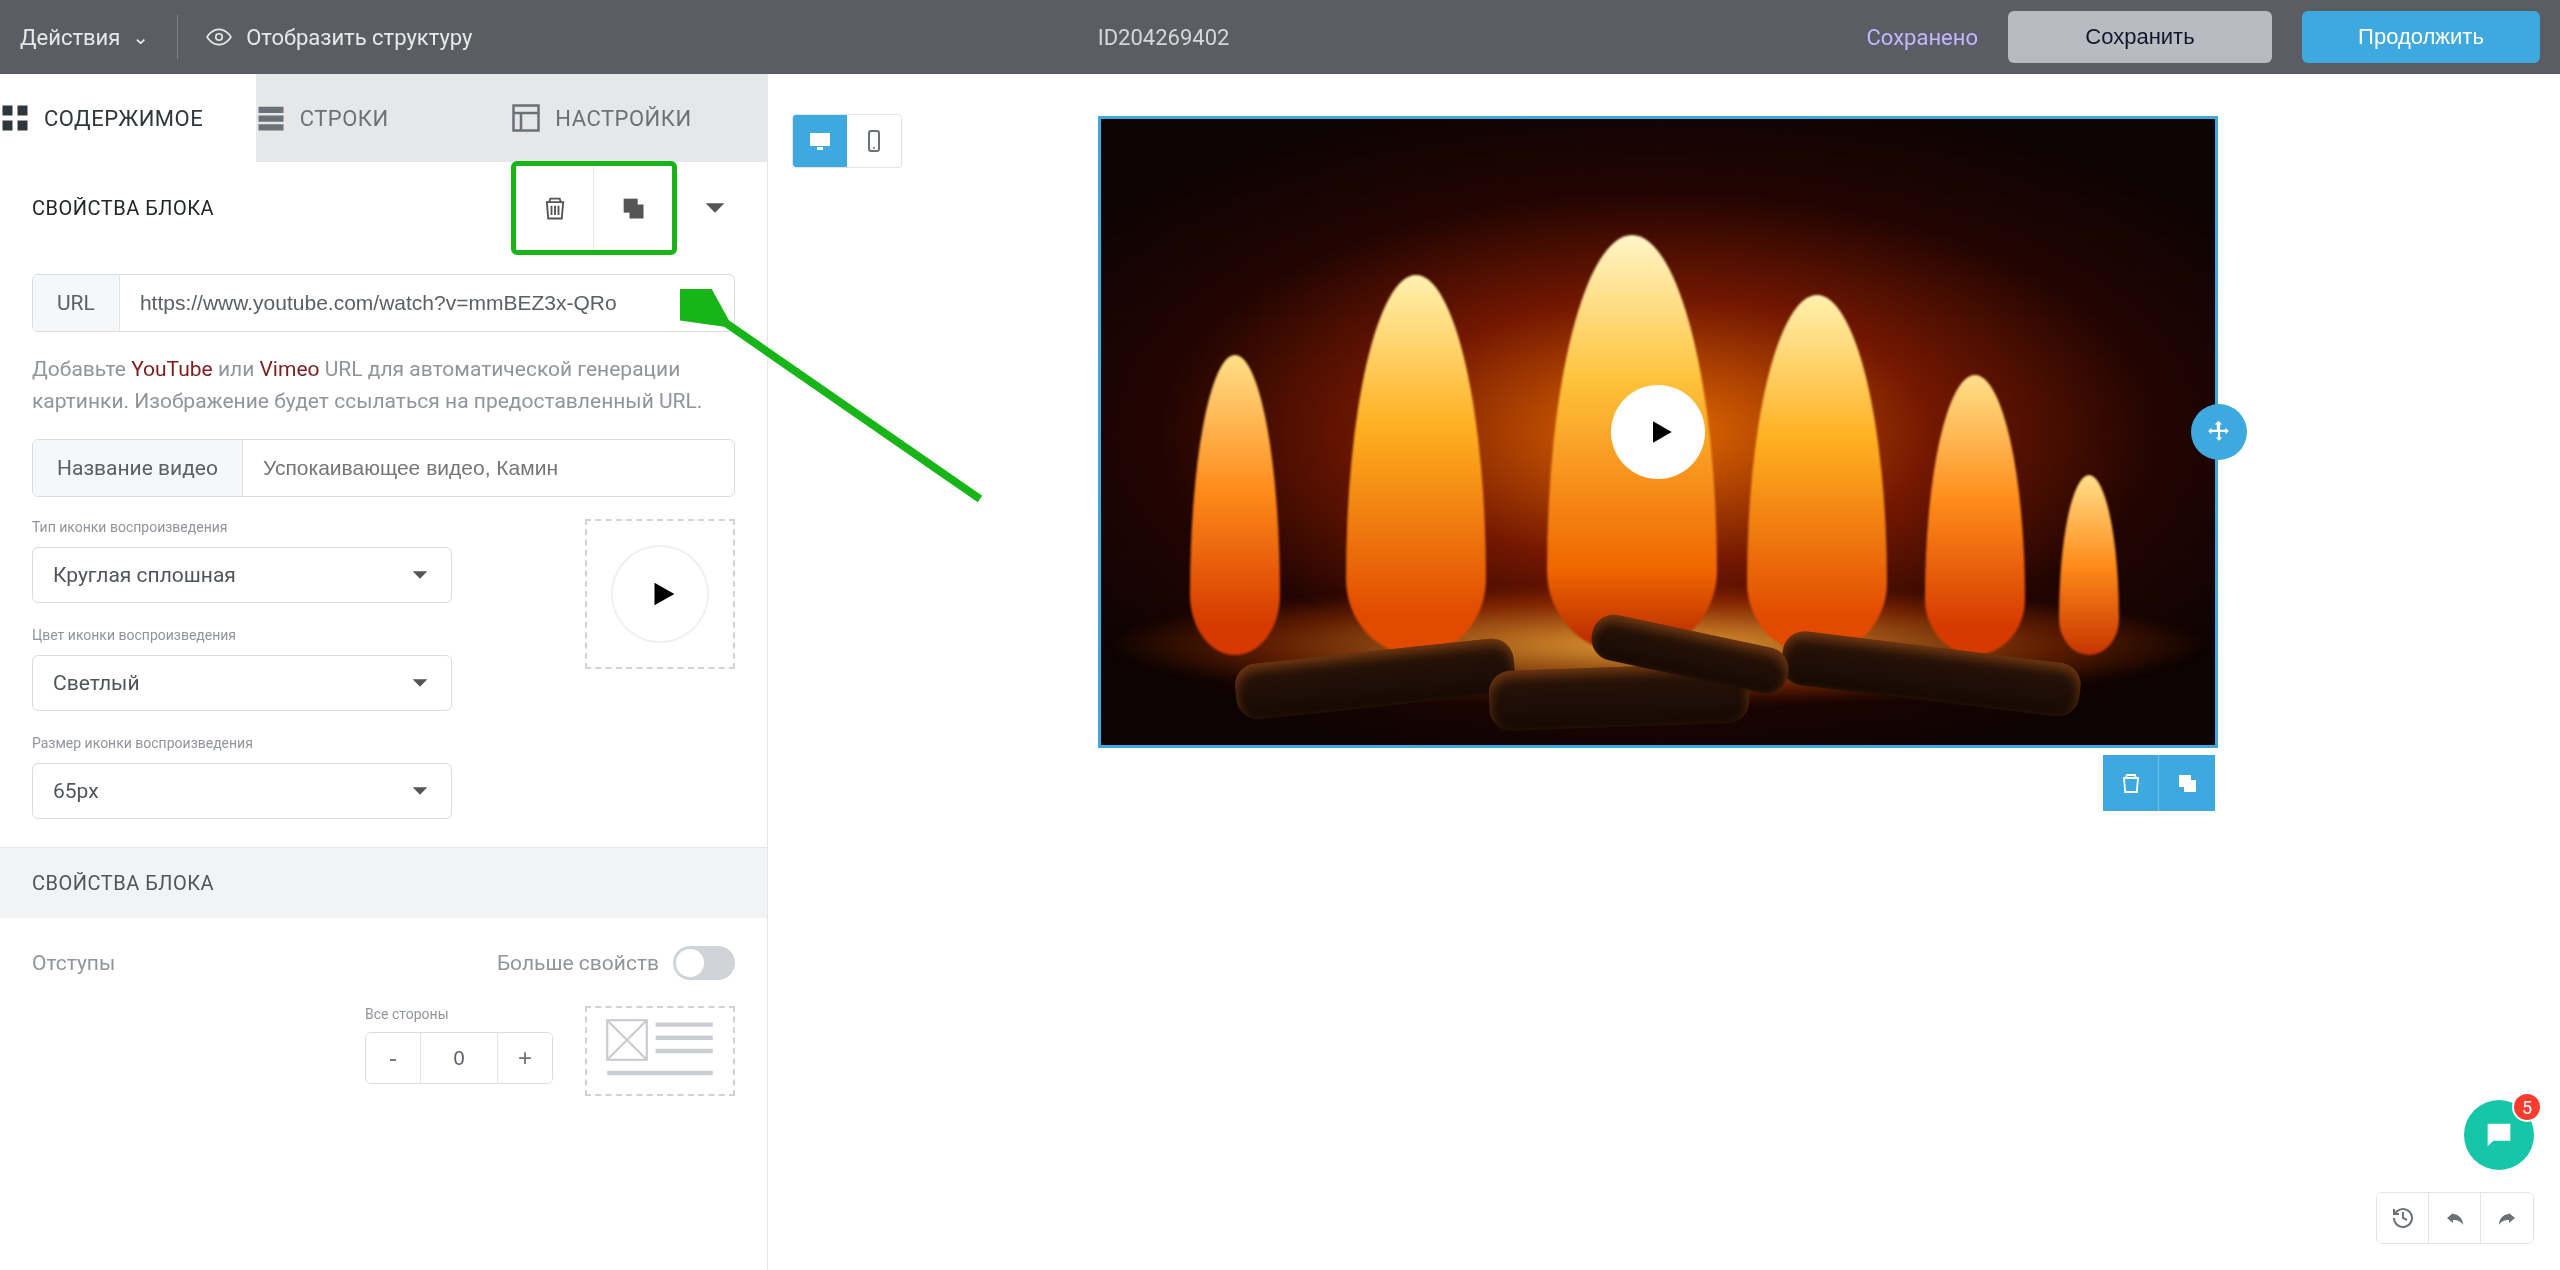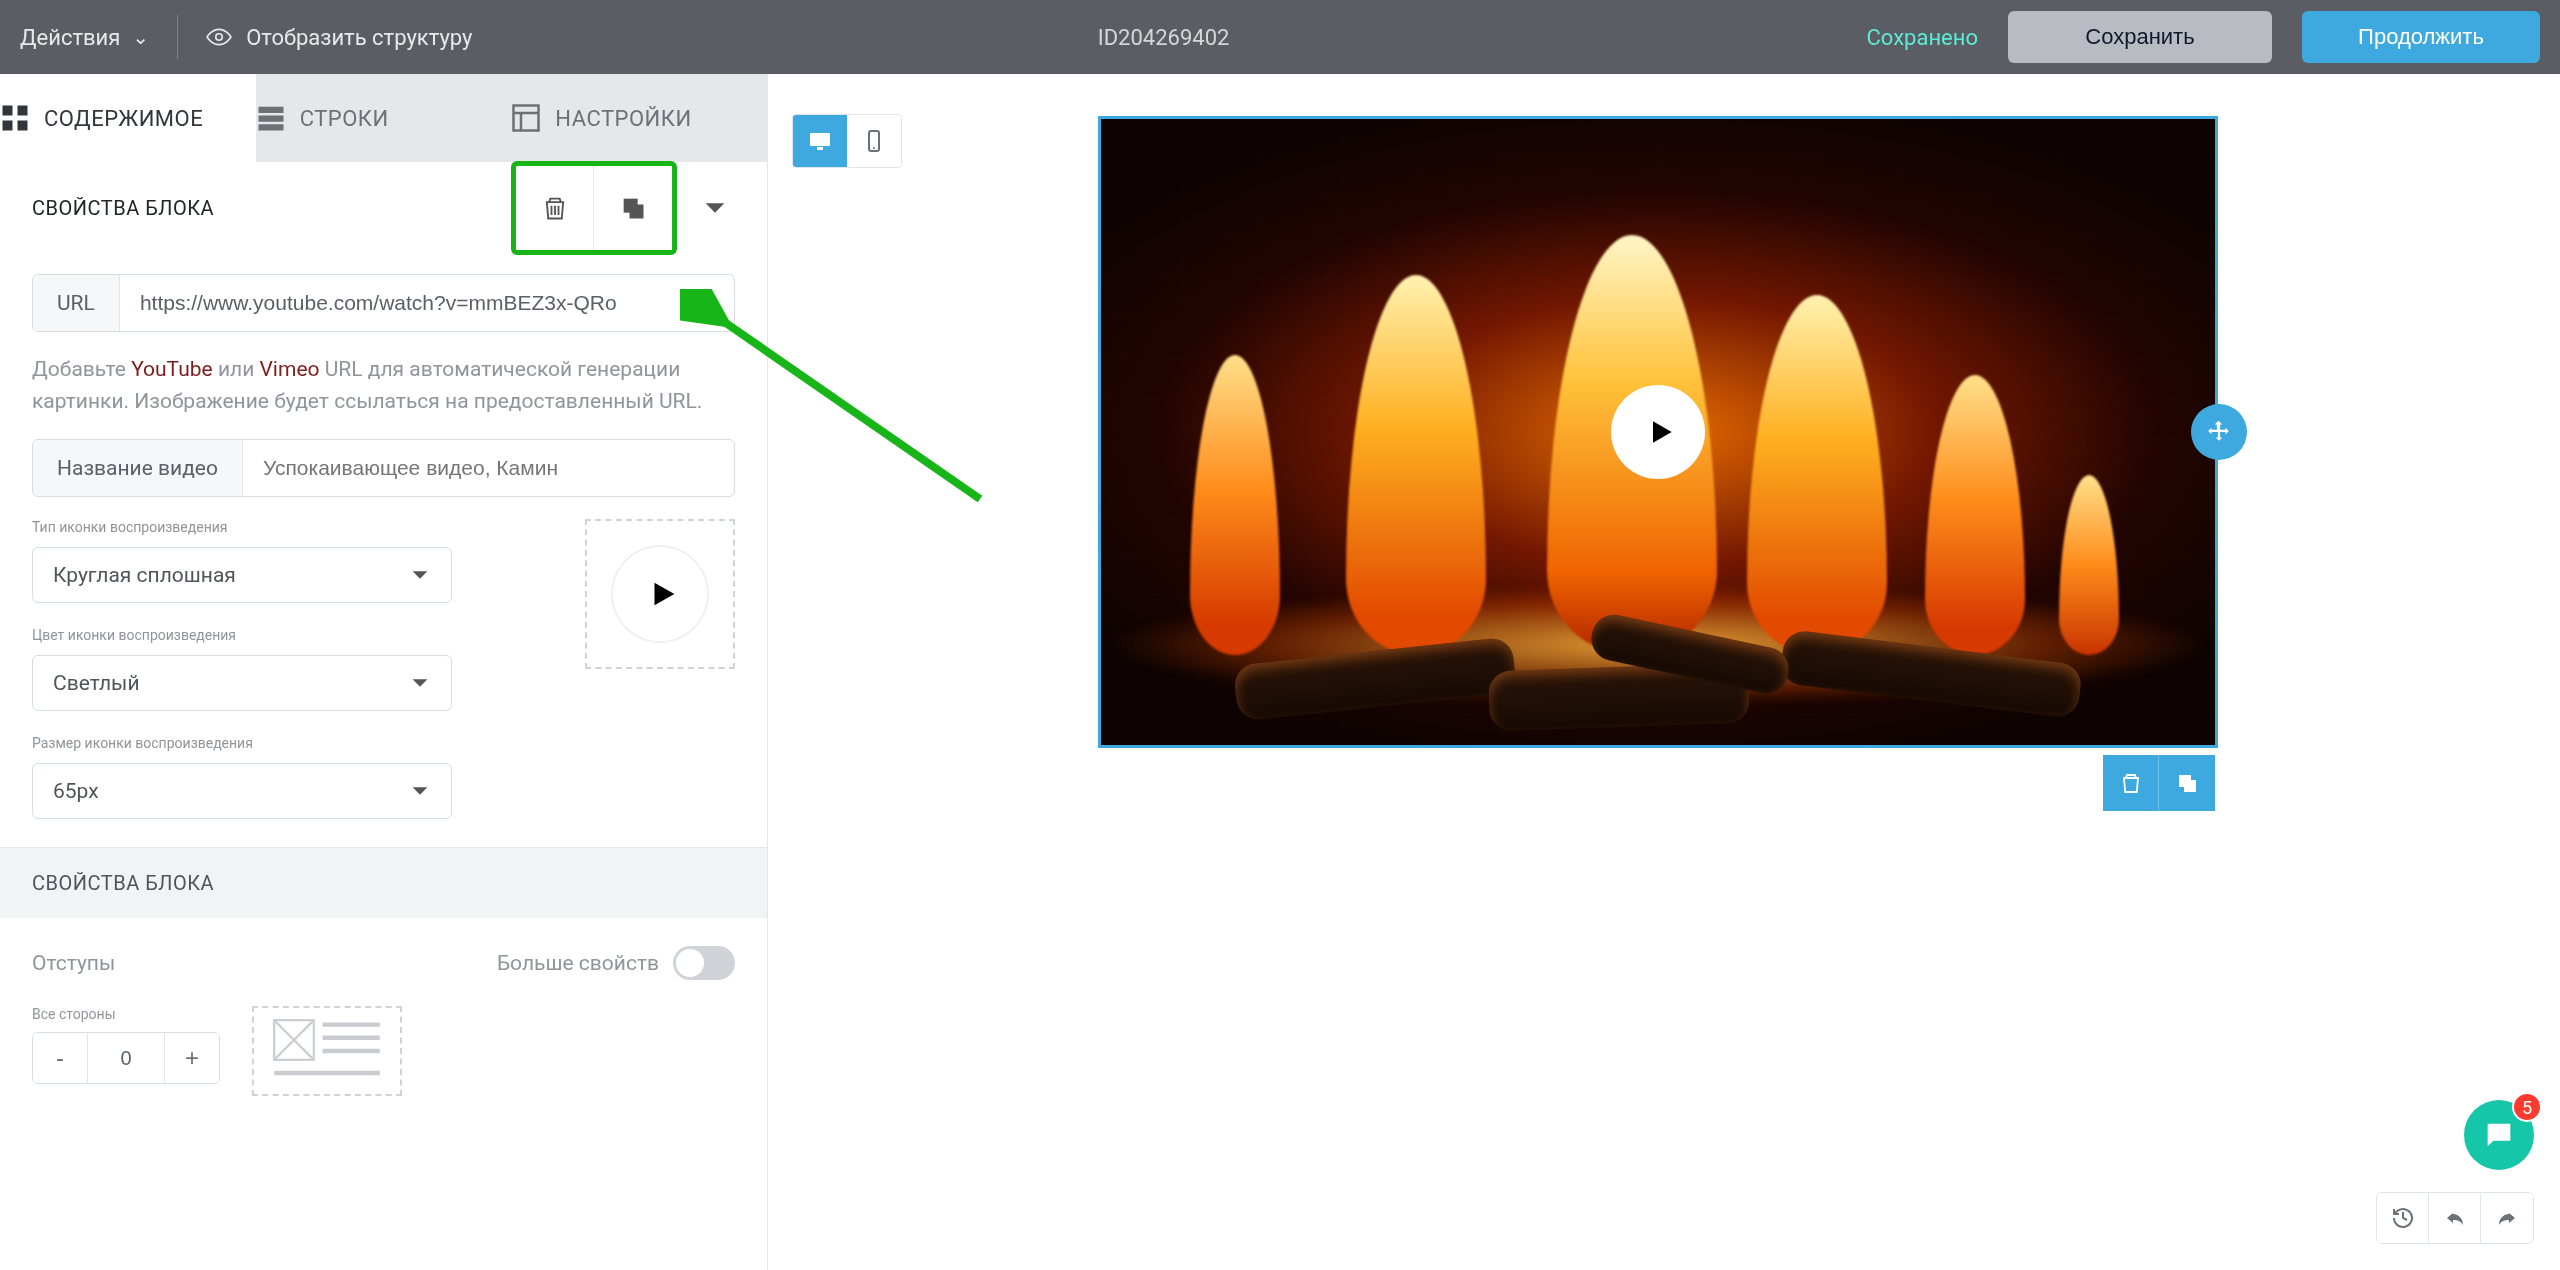--- a/index.html
+++ b/index.html
@@ -9,21 +9,21 @@
 
 .topbar { height: 74px; background: #5a5e64; display: flex; align-items: center; padding: 0 20px; color: #e8e8e8; font-size: 22px; }
 .topbar-left { display: flex; align-items: center; gap: 28px; }
 .actions-btn { display: flex; align-items: center; gap: 12px; cursor: pointer; padding: 12px 0; }
 .actions-btn .chev { font-size: 20px; }
 .vsep { width: 1px; height: 44px; background: #7d8187; }
 .show-struct { display: flex; align-items: center; gap: 14px; cursor: pointer; }
 .show-struct svg { width: 26px; height: 26px; fill: none; stroke: #e8e8e8; stroke-width: 1.5; }
 .topbar-center { flex: 1; text-align: center; color: #d6d6d6; }
 .topbar-right { display: flex; align-items: center; gap: 30px; }
-.saved-text { color: #5eead4; margin-left: 12px; }
+.saved-text { color: #c4b5fd; margin-left: 12px; }
 .btn { height: 52px; border-radius: 6px; display: flex; align-items: center; justify-content: center; font-size: 22px; cursor: pointer; border: none; }
 .btn-save { width: 264px; background: #b8bcc2; color: #0f172a; }
 .btn-continue { width: 238px; background: #3ea9de; color: #fff; }
 
 
 .main { flex: 1; display: flex; position: relative; }
 
 
 .sidebar { width: 768px; border-right: 1px solid #e6e6e6; background: #fff; display: flex; flex-direction: column; overflow: hidden; }
 .tabbar { height: 88px; display: flex; background: #e6e7e8; }
@@ -65,21 +65,21 @@
 
 .section-title { background: #f2f3f4; height: 70px; display:flex; align-items:center; padding: 0 32px; font-size:20px; color:#4f555b; letter-spacing:0.5px; }
 
 .pad-body { padding: 28px 32px; display:flex; flex-direction:column; gap: 26px; }
 .toggle-row { display:flex; align-items:center; justify-content:space-between;gap:32px; }
 .toggle-row .lab1 { font-size:21px; color:#8f959b; }
 .toggle-row .lab2 { font-size:21px; color:#8f959b; display:flex; align-items:center; gap:14px; }
 .toggle { width: 62px; height: 34px; border-radius: 17px; background:#d0d4d8; position:relative; }
 .toggle::after { content:''; width:28px; height:28px; border-radius:50%; background:#fff; position:absolute; top:3px; left:3px; }
 
-.bottom-row { display:flex; align-items:flex-start; gap: 32px; }
+.bottom-row { display:flex; align-items:flex-start; gap: 32px; justify-content: flex-end; }
 .stepper { display:flex; height:52px; border:1px solid #d8dde1; border-radius:6px; overflow:hidden; }
 .stepper button { width:54px; border:none; background:#fff; font-size:24px; color:#6a7177; cursor:pointer; }
 .stepper input { width: 78px; border:none; border-left:1px solid #e2e5e8; border-right:1px solid #e2e5e8; text-align:center; font-size:20px; color:#5a6066; }
 .miniblock { width: 150px; height: 90px; border: 2px dashed #cfd3d7; background:#fff; padding: 10px 12px; }
 .miniblock svg { width:100%; height:100%; }
 
 
 .canvas { flex:1; background:#fff; position:relative; }
 .device-toggle { position:absolute; top: 40px; left: 24px; display:flex; height: 54px; border:1px solid #e2e5e8; border-radius:4px; overflow:hidden; background:#fff; }
 .device-toggle .dt { width: 54px; display:flex; align-items:center; justify-content:center; cursor:pointer; }

